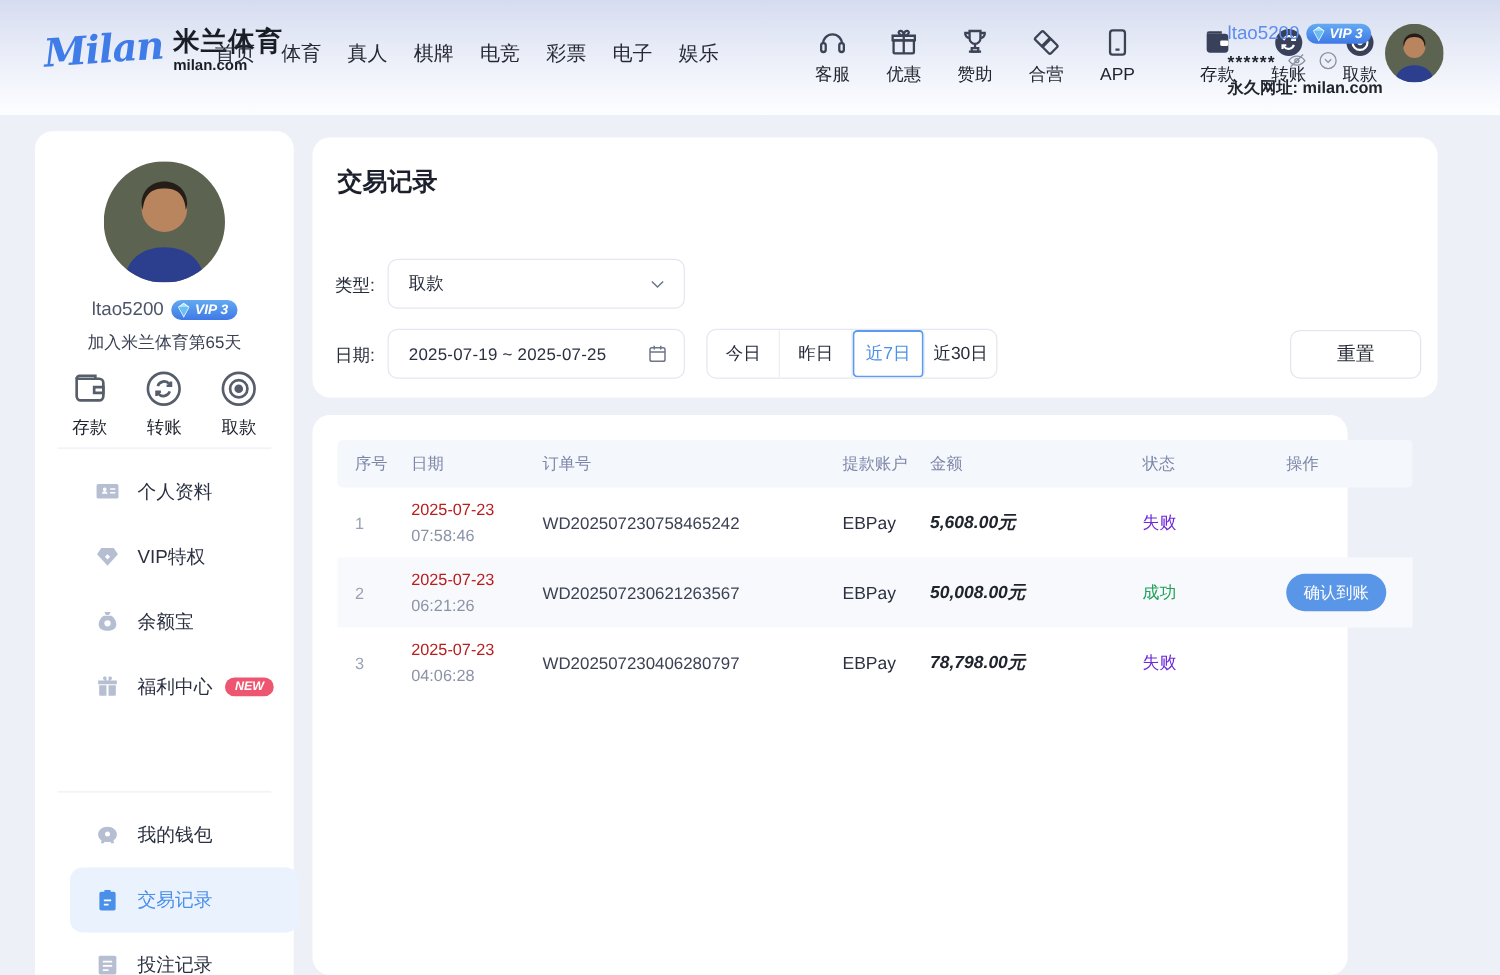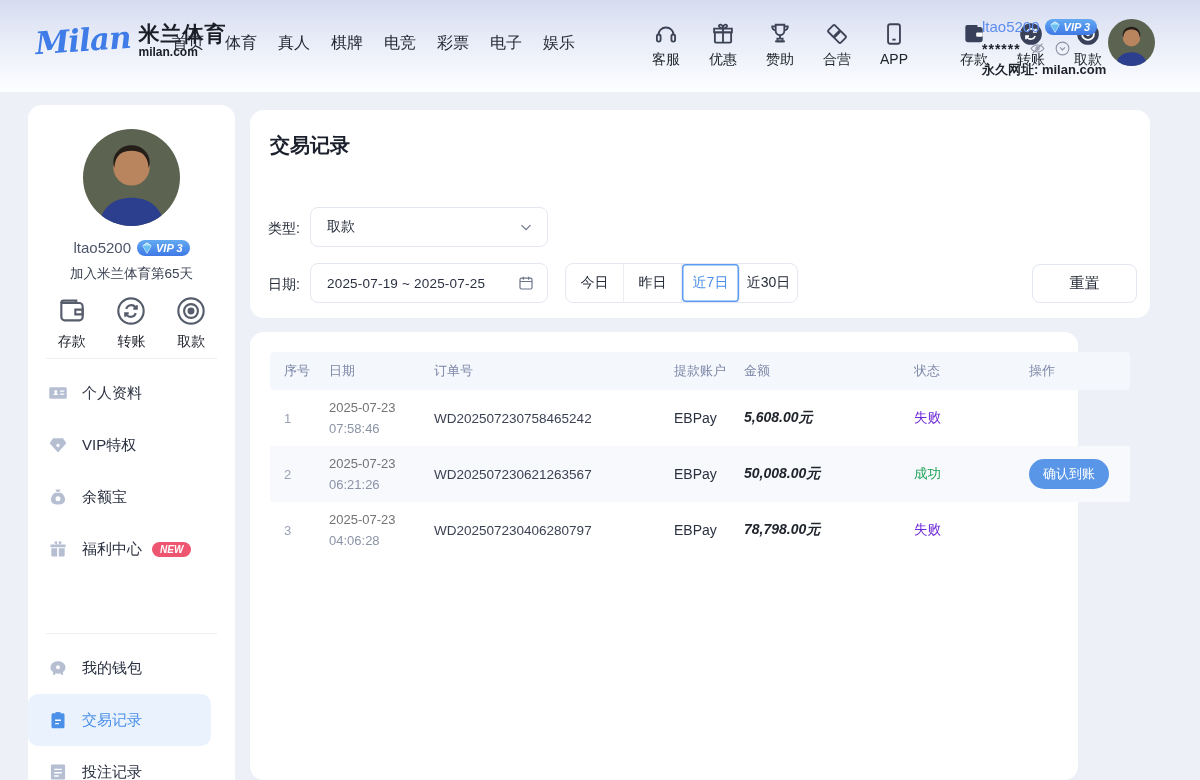--- a/index.html
+++ b/index.html
@@ -48,21 +48,21 @@
              border-radius:14px 14px 0 0; }
   .side-avatar { position:absolute; left:55px; top:24px; width:97px; height:97px; border-radius:50%; overflow:hidden; }
   .side-name-row { position:absolute; left:0; top:134px; width:207px; display:flex; justify-content:center; align-items:center; gap:6px; }
   .side-name { font-size:15px; color:#4d5568; }
   .side-joined { position:absolute; left:0; top:160px; width:207px; text-align:center; font-size:13.5px; color:#3a4152; }
   .side-quick { position:absolute; left:0; top:190px; width:207px; display:flex; justify-content:space-around; padding:0 14px; }
   .sq-item { display:flex; flex-direction:column; align-items:center; gap:6px; cursor:pointer; }
   .sq-item svg { width:32px; height:32px; stroke:#565d6b; fill:none; stroke-width:1.6; }
   .sq-item .lbl { font-size:14px; color:#20242d; }
   .side-div { position:absolute; left:18px; width:171px; height:1px; background:#edeff5; }
-  .menu { position:absolute; left:0; width:183px; }
+  .menu { position:absolute; left:28px; width:183px; }
   .menu-item { display:flex; align-items:center; gap:14px; height:52px; padding-left:20px; border-radius:10px; cursor:pointer; }
   .menu-item svg { width:20px; height:20px; fill:#b6bed2; }
   .menu-item .lbl { font-size:15px; color:#2a3040; }
   .menu-item.active { background:#eaf2fe; }
   .menu-item.active svg { fill:#4a8fe8; }
   .menu-item.active .lbl { color:#4a8fe8; }
   .new-badge { background:#ee5570; color:#fff; font-size:10px; font-weight:bold; font-style:italic;
                padding:2px 8px; border-radius:9px; margin-left:-4px; }
 
   
@@ -102,21 +102,21 @@
   
   .tbl { position:absolute; left:20px; top:20px; width:860px; }
   .tr { display:grid; grid-template-columns:45px 105px 240px 70px 170px 115px 1fr; align-items:center; }
   .thead { height:38px; background:#f4f7fc; border-radius:4px; }
   .thead .th { font-size:13px; color:#7d87a8; padding-left:14px; white-space:nowrap; }
   .row { height:56px; }
   .row.alt { background:#f7f9fc; }
   .td { font-size:14px; color:#2a3040; padding-left:14px; white-space:nowrap; }
   .td.idx { color:#9aa1b4; font-size:13px; }
   .td.datetime { line-height:1.45; }
-  .dt-date { font-size:13px; color:#737373; }
+  .dt-date { font-size:13px; color:#b91c1c; }
   .dt-time { font-size:13px; color:#8b93a7; }
   .td.order { font-size:13.5px; color:#3c4254; }
   .td.amount { font-weight:bold; color:#20242d;font-style:italic; }
   .td.status { font-size:13.5px; }
   .status-fail { color:#6d28d9; }
   .status-ok { color:#21a35a; }
   .btn-confirm { height:30px; padding:0 14px; border:none; border-radius:15px; background:#5a96e8;
                  color:#fff; font-size:13px; cursor:pointer; }
 </style>
 </head>

